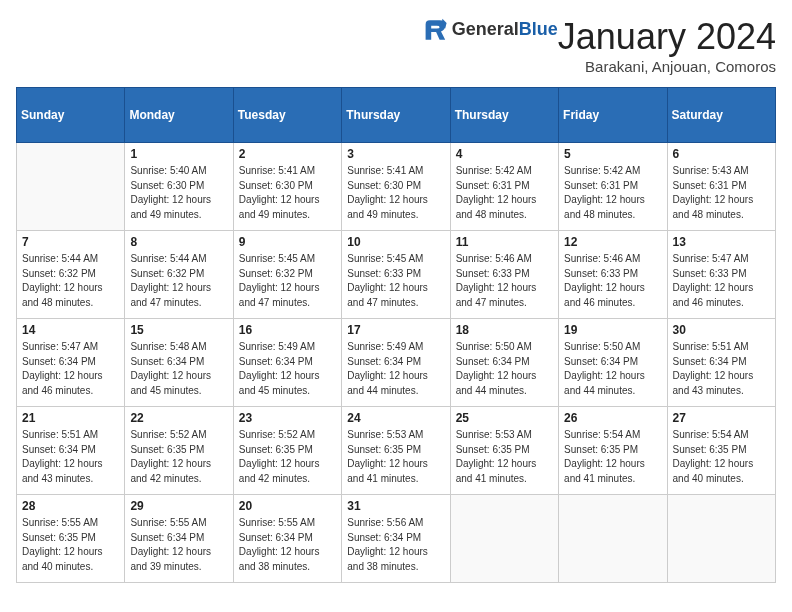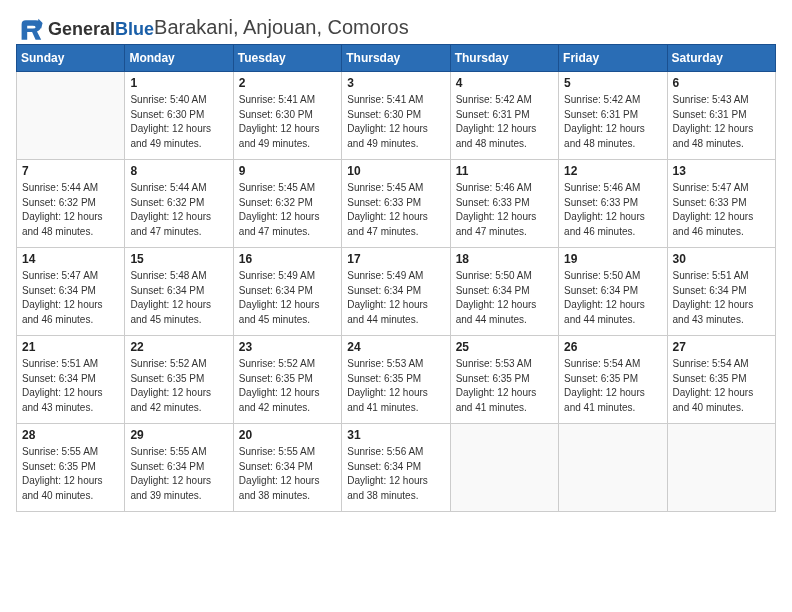--- a/index.html
+++ b/index.html
@@ -5,22 +5,23 @@
     * { box-sizing: border-box; margin: 0; padding: 0; }
     body {
       font-family: Arial, sans-serif;
       background: #fff;
       width: 792px;
       min-height: 612px;
       padding: 16px;
     }
     .header-area {
       display: flex;
-      justify-content: flex-start;
+      justify-content: flex-end;
       align-items: flex-start;
+      margin-bottom: 12px;
     }
     .logo {
       display: flex;
       align-items: center;
       gap: 4px;
     }
     .logo-text {
       font-size: 18px;
       font-weight: bold;
       line-height: 1.1;
@@ -33,32 +34,32 @@
     }
     .title-area {
       text-align: right;
     }
     .month-title {
       font-size: 36px;
       font-weight: normal;
       color: #222;
     }
     .subtitle {
-      font-size: 20px;
+      font-size: 15px;
       color: #444;
     }
     .calendar {
       width: 100%;
       border-collapse: collapse;
       font-size: 11px;
     }
     .calendar th {
       background: #2a6db5;
       color: #fff;
-      padding: 6px 4px;
+      padding: 20px 4px;
       text-align: left;
       font-size: 12px;
       font-weight: bold;
       border: 1px solid #1a5090;
     }
     .calendar td {
       border: 1px solid #ccc;
       vertical-align: top;
       padding: 4px 5px;
       min-height: 80px;
@@ -90,20 +91,21 @@
   <div class="logo">
     <svg class="logo-icon" viewBox="0 0 40 40">
       <path d="M8,12 Q8,6 14,6 L28,6 Q36,6 36,14 Q36,20 30,22 L36,34 L28,34 L23,23 L16,23 L16,34 L8,34 Z M16,14 L16,18 L24,18 Q28,18 28,16 Q28,14 24,14 Z" fill="#2a6db5"></path>
       <path d="M32,4 L38,10 L36,18 Q30,14 32,4 Z" fill="#2a6db5"></path>
     </svg>
     <div>
       <div class="logo-text"><span class="logo-general">General</span><span class="logo-blue">Blue</span></div>
     </div>
   </div>
   <div class="title-area">
+    <div class="month-title">January 2024</div>
     <div class="subtitle">Barakani, Anjouan, Comoros</div>
   </div>
 </div>
 
 <table class="calendar">
   <thead>
     <tr>
     <th>Sunday</th>
         <th>Monday</th>
         <th>Tuesday</th>

